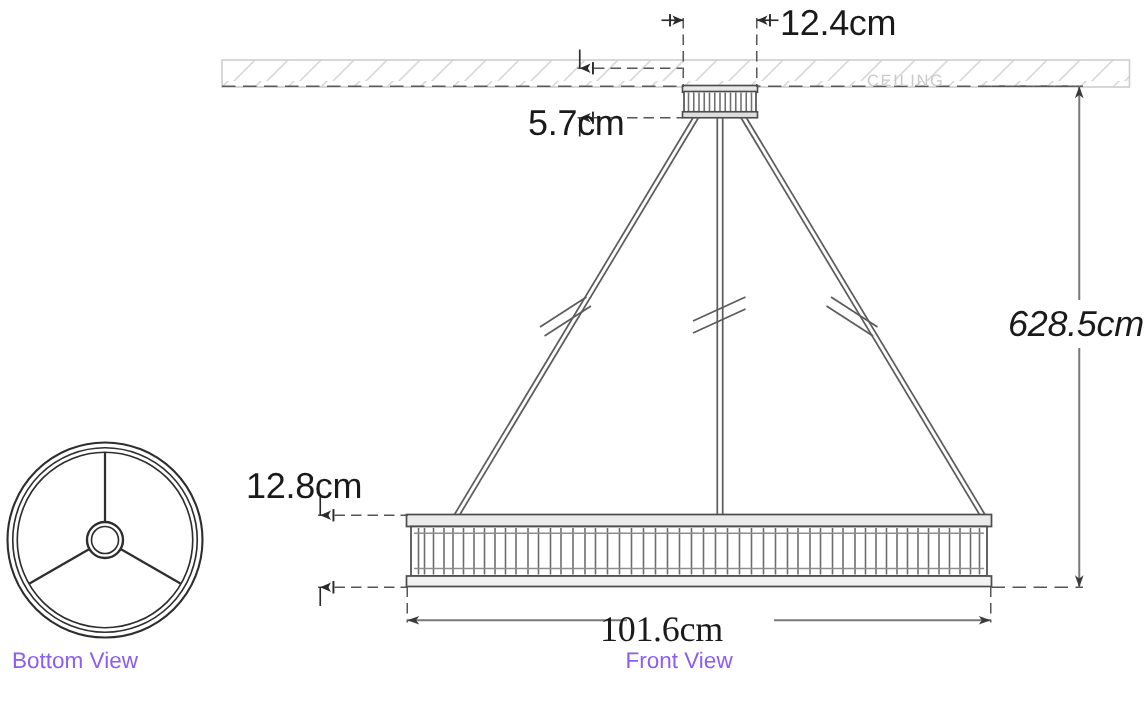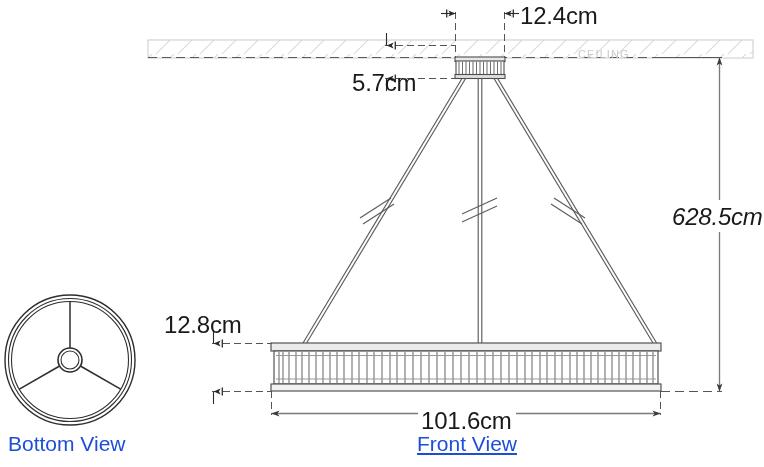--- a/index.html
+++ b/index.html
@@ -26,38 +26,38 @@
     position: absolute;
     font-family: "Liberation Sans", sans-serif;
     font-size: 24px;
     color: #1a1a1a;
     white-space: nowrap;
     letter-spacing: -0.2px;
   }
   .view-label {
     position: absolute;
     font-family: "Liberation Sans", sans-serif;
-    font-size: 21px;
-    color: #1d4ed8;
+    font-size: 15px;
+    color: #8b5cf6;
     white-space: nowrap;
   }
   .ceiling-label {
     position: absolute;
     font-family: "Liberation Sans", sans-serif;
     font-size: 11px;
     color: #c9c9c9;
     letter-spacing: 1.1px;
     white-space: nowrap;
   }
   #t-124 { left: 520px; top: 2px; }
   #t-57  { left: 352px; top: 69px; }
   #t-128 { left: 164px; top: 311px; }
   #t-6285 { left: 672px; top: 203px; font-style: italic; }
-  #t-1016 { left: 421px; top: 407px; }
-  #lbl-front { left: 417px; top: 432px; text-decoration: underline; }
+  #t-1016 { left: 400px; top: 407px; font-family: Liberation Serif, serif; }
+  #lbl-front { left: 417px; top: 432px; }
   #lbl-bottom { left: 8px; top: 432px; }
   #lbl-ceiling { left: 578px; top: 48px; }
 </style>
 </head>
 <body>
 
 <svg id="spec-drawing" viewBox="0 0 764 467" width="764" height="467">
   <defs>
     <pattern id="ceilingHatch" width="22" height="18" patternUnits="userSpaceOnUse" patternTransform="rotate(0)">
       <line x1="0" y1="20" x2="22" y2="-2" stroke="#d9d9d9" stroke-width="1.1"></line>

